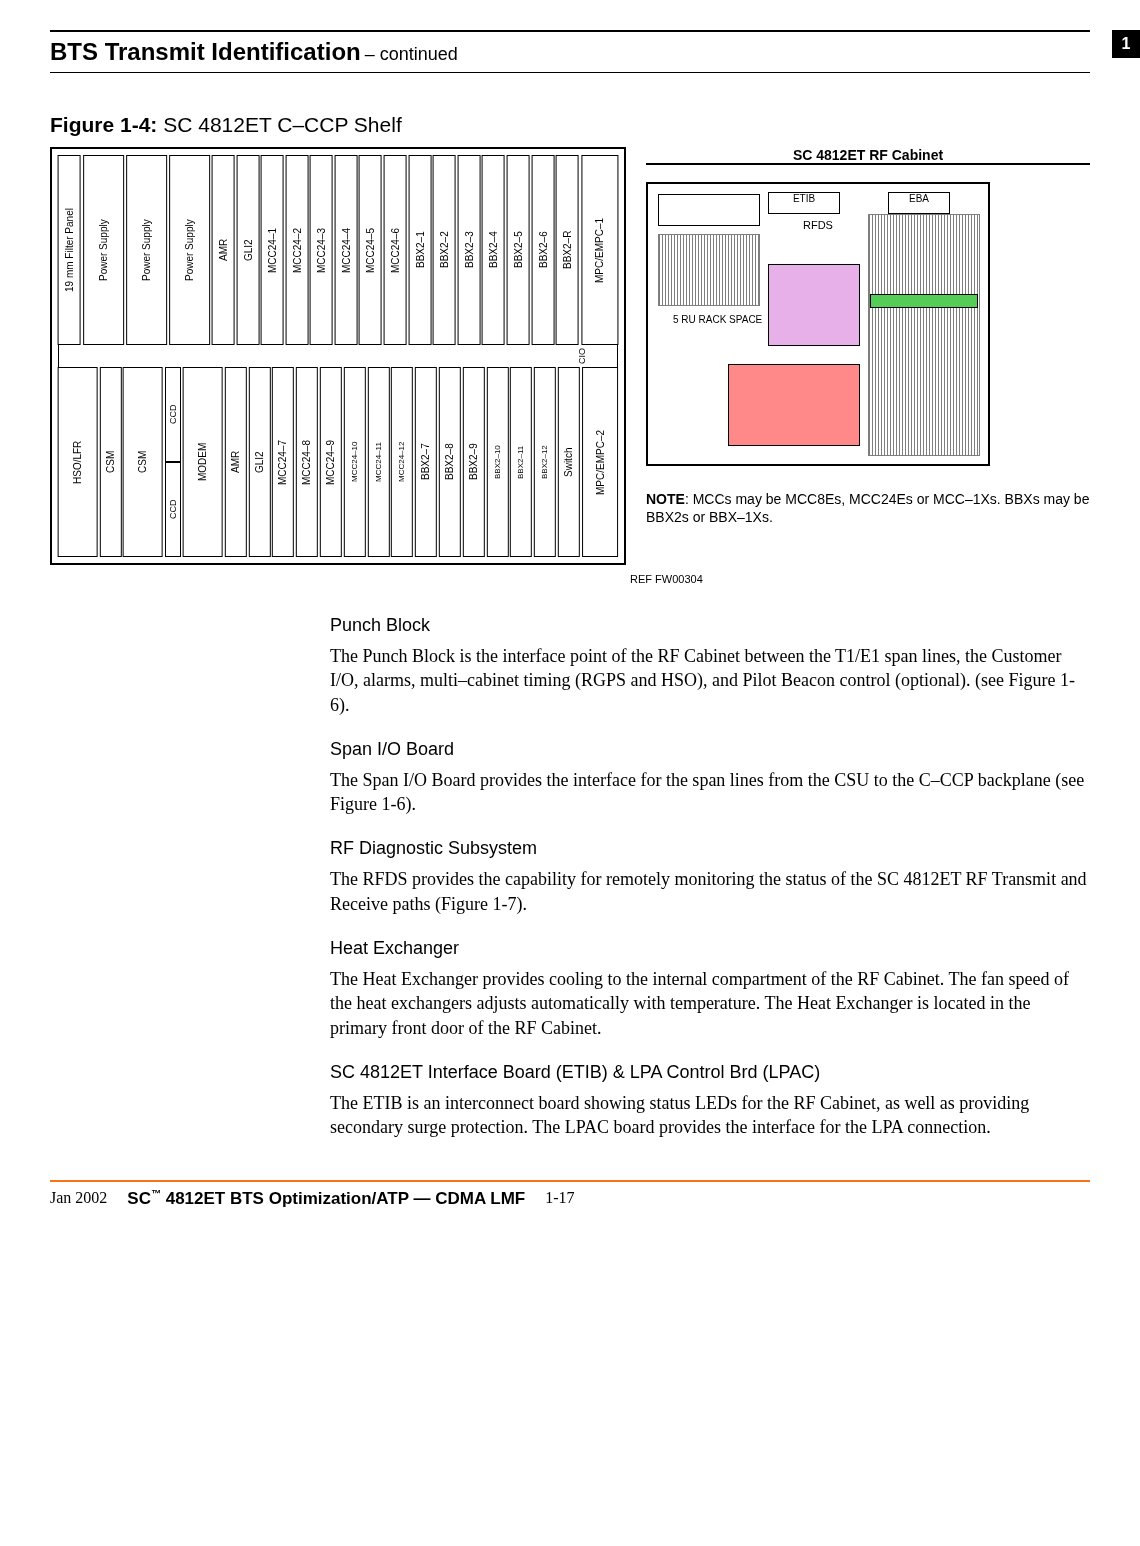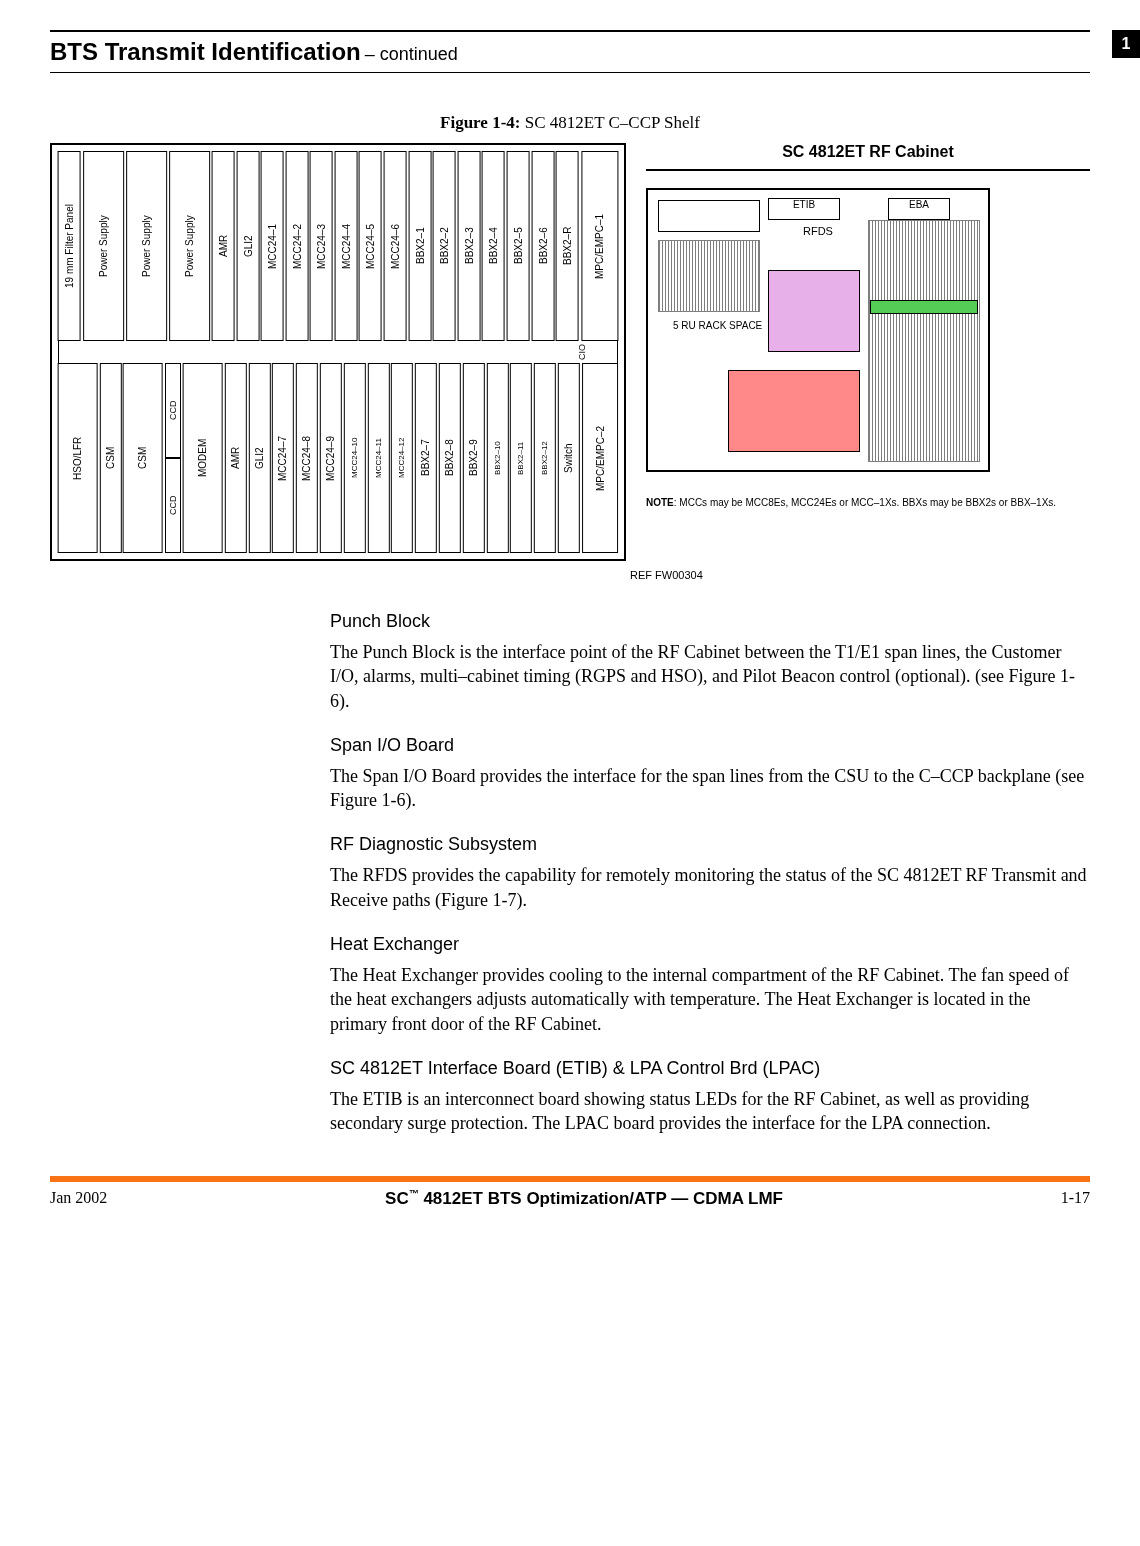--- a/index.html
+++ b/index.html
@@ -46,24 +46,23 @@
     text-align: center;
     line-height: 28px;
     font-size: 16px;
   }
   .header-rule2 {
     border-top: 1px solid #000;
     margin-top: 6px;
     margin-bottom: 40px;
   }
   .fig-caption {
-    font-family: Liberation Serif, serif;
-    font-size: 17px;
+    font-family: Liberation Sans, sans-serif;
+    font-size: 21px;
     margin-bottom: 10px;
-    text-align: center;
   }
   .fig-caption b {
     font-weight: bold;
   }
   .figure-row {
     display: flex;
     align-items: flex-start;
     gap: 20px;
   }
   .shelf {
@@ -109,24 +108,24 @@
     writing-mode: vertical-rl;
     transform: rotate(180deg);
     font-size: 9px;
   }
   .cabinet-col {
     flex: 1;
   }
   .cabinet-title {
     font-family: Arial, Helvetica, sans-serif;
     font-weight: bold;
-    font-size: 16px;
+    font-size: 14px;
     text-align: center;
     border-bottom: 2px solid #000;
-    padding-bottom: 8px;
+    padding-bottom: 0;
     margin-bottom: 6px;
   }
   .cabinet-box {
     border: 2px solid #000;
     width: 340px;
     height: 280px;
     position: relative;
     font-family: Arial, sans-serif;
     font-size: 10px;
     margin-top: 17px;
@@ -138,21 +137,21 @@
   .rack-space {
     position: absolute;
     left: 25px;
     top: 130px;
     text-align: center;
     font-size: 10px;
     line-height: 1.1;
   }
   .note {
     font-family: Arial, Helvetica, sans-serif;
-    font-size: 10px;
+    font-size: 14px;
     margin-top: 24px;
     line-height: 1.3;
   }
   .ref {
     font-family: Arial, Helvetica, sans-serif;
     font-size: 11px;
     margin-top: 8px;
     margin-left: 580px;
   }
   .body-text {
@@ -165,27 +164,27 @@
     font-size: 18px;
     margin-top: 22px;
     margin-bottom: 8px;
   }
   .para {
     font-family: "Times New Roman", serif;
     font-size: 18px;
     line-height: 1.35;
   }
   .footer-rule {
-    border-top: 6px solid #f97316;
+    border-top: 2px solid #f97316;
     margin-top: 40px;
     padding-top: 6px;
     display: flex;
-    justify-content: space-between;
     align-items: baseline;
     font-size: 16px;
+    gap: 20px;
   }
   .footer-center {
     font-family: Arial, Helvetica, sans-serif;
     font-weight: bold;
     font-size: 17px;
   }
   .footer-right {
     font-family: "Times New Roman", serif;
   }
   .tm { font-size: 10px; vertical-align: super; }

